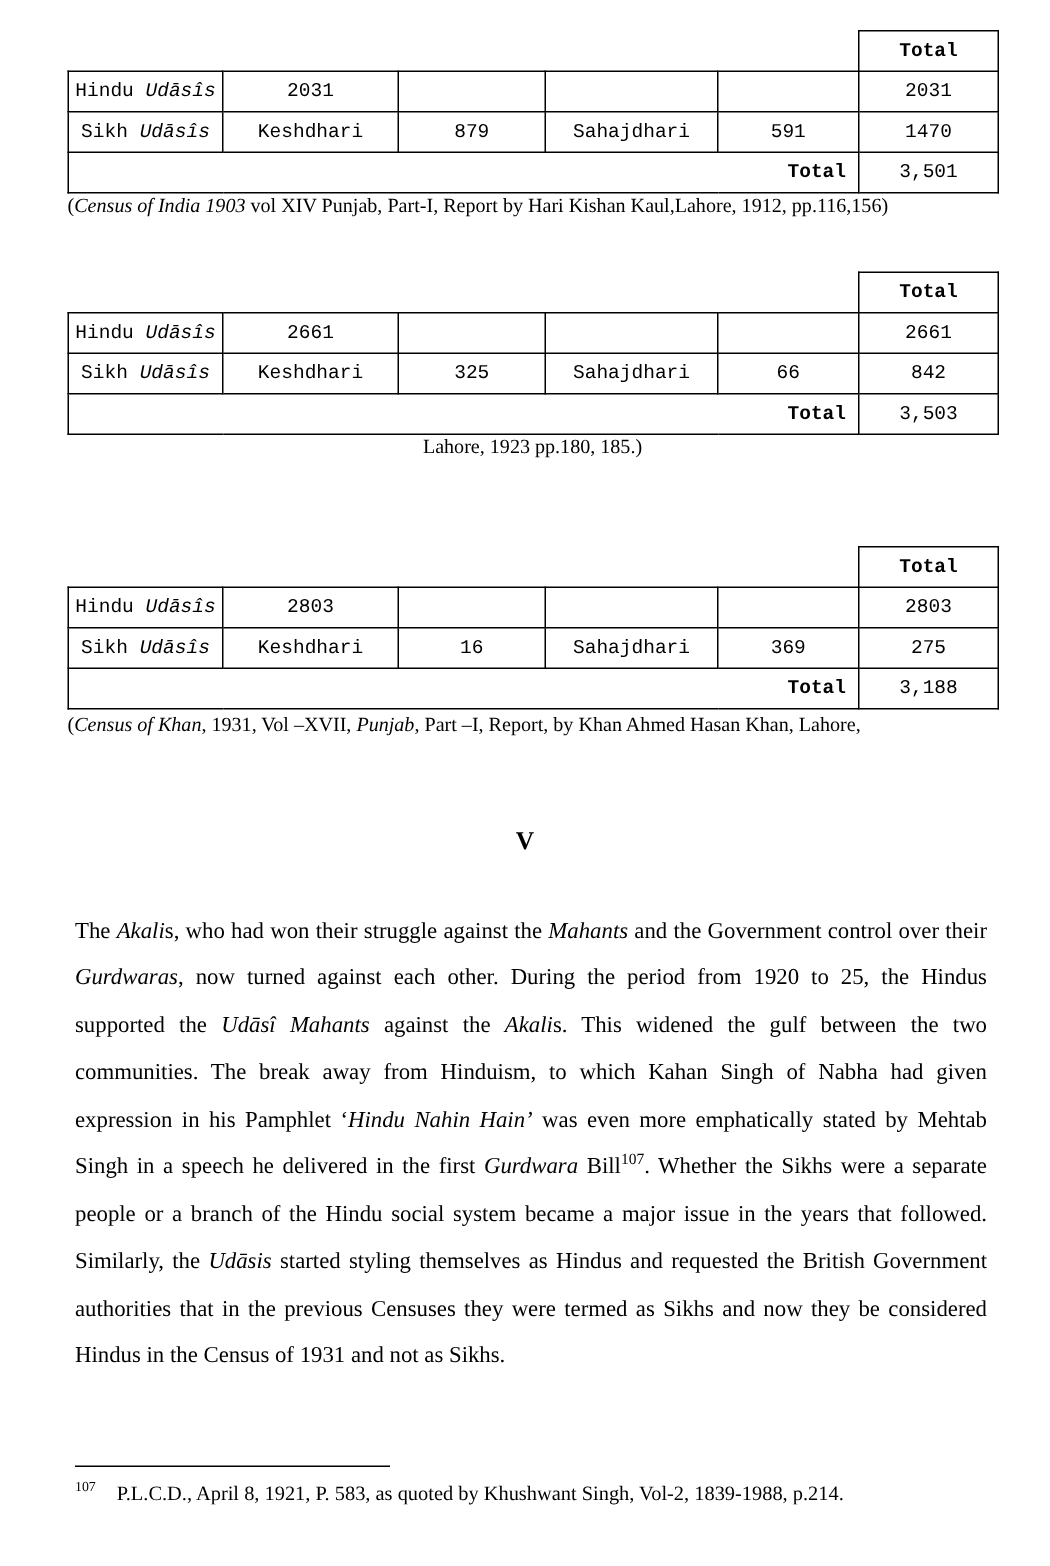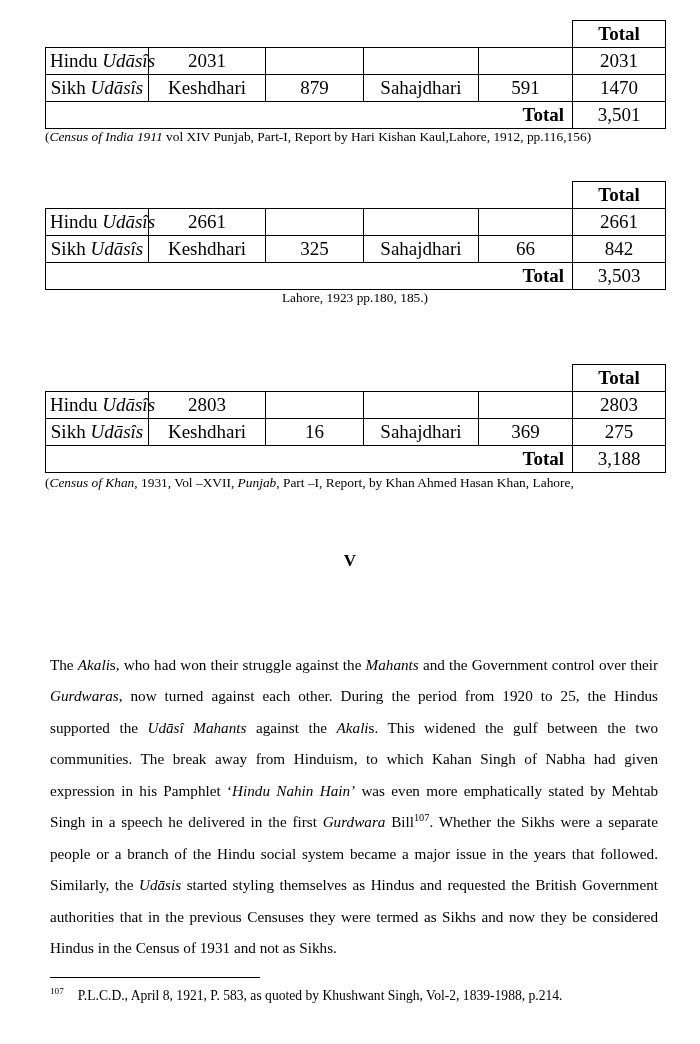--- a/index.html
+++ b/index.html
@@ -26,21 +26,22 @@
   
   .table-block {
     position: absolute;
     left: 45px;
     width: 620px;
   }
   table.census {
     border-collapse: collapse;
     table-layout: fixed;
     width: 620px;
-    font-size: 19px;
+    font-size: 13px;
+    font-family: Liberation Mono, monospace;
   }
   table.census td {
     border: 1px solid #000000;
     height: 24px;
     padding: 1px 4px;
     text-align: center;
     vertical-align: middle;
     line-height: 1.15;
     white-space: nowrap;
   }
@@ -88,21 +89,20 @@
 
   
   .body-par {
     position: absolute;
     left: 50px;
     width: 608px;
     font-size: 15.2px;
     line-height: 2.07;
     text-align: justify;
     text-justify: inter-word;
-    margin-top: 44px;
   }
   sup.fn {
     font-size: 0.68em;
     vertical-align: super;
     line-height: 0;
   }
 
   
   .fn-rule {
     position: absolute;
@@ -169,21 +169,21 @@
         </tr>
         <tr>
           <td class="total-label" colspan="5">Total</td>
           <td>3,501</td>
         </tr>
       </tbody>
     </table>
   </div>
 
   <div class="caption" style="top:126px;">
-    <span>(</span><span class="it">Census of India 1911</span><span> vol XIV Punjab, Part-I, Report by Hari Kishan Kaul,Lahore, 1912, pp.116,156)</span>
+    <span>(</span><span class="it">Census of India 1903</span><span> vol XIV Punjab, Part-I, Report by Hari Kishan Kaul,Lahore, 1912, pp.116,156)</span>
   </div>
 
   <div class="table-block" style="top:181px;">
     <table class="census">
       <colgroup>
         <col class="col1">
           <col class="col2">
           <col class="col3">
           <col class="col4">
           <col class="col5">

